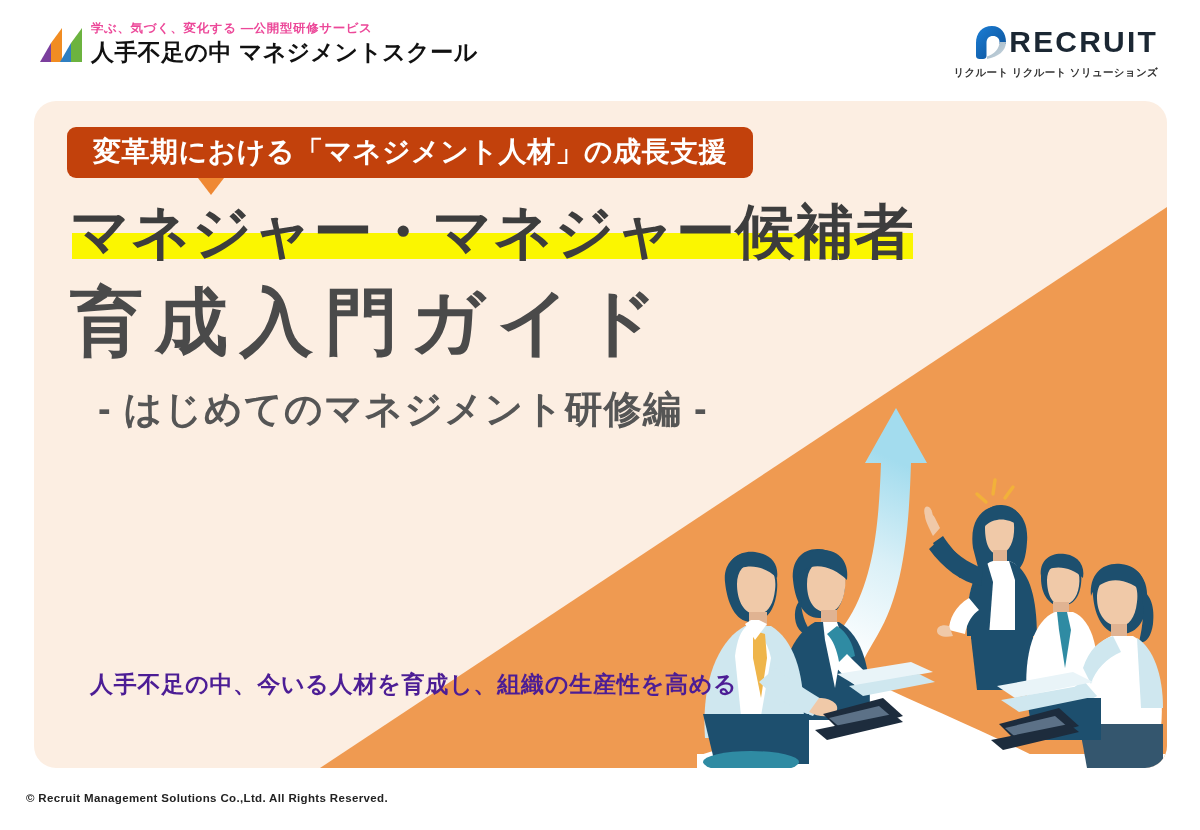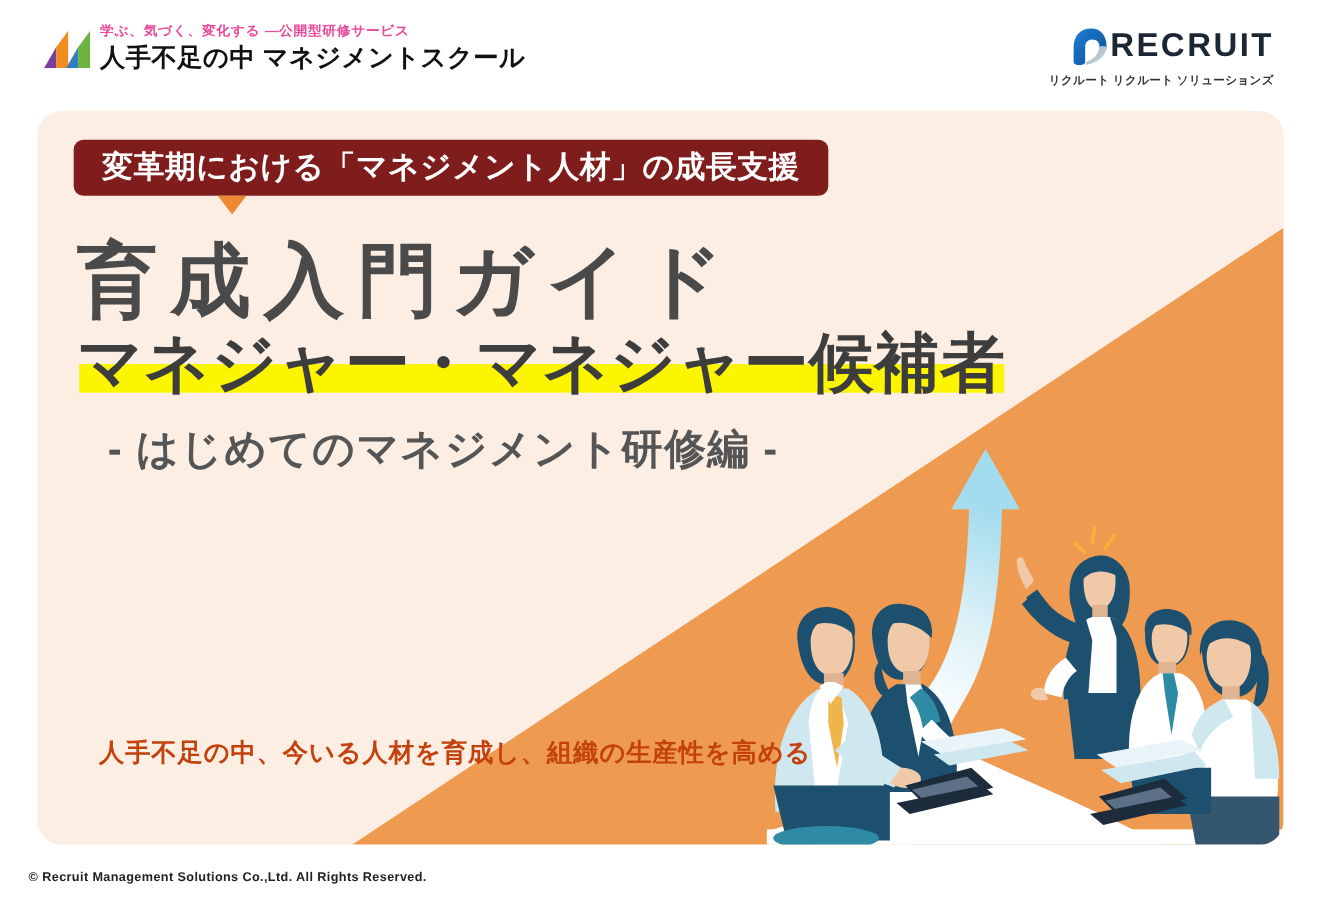--- a/index.html
+++ b/index.html
@@ -109,21 +109,21 @@
     width: 470px;
     height: 400px;
   }
 
   
   #banner-wrap {
     position: absolute;
     left: 33px; top: 26px;
   }
   #banner {
-    background: #7f1d1d;
+    background: #c2410c;
     border-radius: 9px;
     padding: 11px 26px 12px 26px;
     display: inline-block;
   }
   #banner-text {
     color: #ffffff;
     font-size: 28px;
     font-weight: 700;
     letter-spacing: 0.5px;
     line-height: 1;
@@ -189,21 +189,21 @@
     white-space: nowrap;
   }
 
   
   #card-tagline {
     position: absolute;
     left: 56px;
     bottom: 68px;
     font-size: 23px;
     font-weight: 700;
-    color: #c2410c;
+    color: #4c1d95;
     letter-spacing: 0.8px;
     white-space: nowrap;
     z-index: 3;
   }
 
   
   #footer {
     position: absolute;
     left: 26px;
     top: 792px;
@@ -398,25 +398,25 @@
   </svg>
 
   <div id="banner-wrap">
     <div id="banner">
       <span id="banner-text">変革期における「マネジメント人材」の成長支援</span>
     </div>
     <div id="banner-tail"></div>
   </div>
 
   <div id="title-block">
-    <div id="title-line2">育成入門ガイド</div>
     <div id="title-line1-wrap">
       <div id="title-highlight"></div>
       <div id="title-line1">マネジャー・マネジャー候補者</div>
     </div>
+    <div id="title-line2">育成入門ガイド</div>
     <div id="title-sub">- はじめてのマネジメント研修編 -</div>
   </div>
 
   <div id="card-tagline">人手不足の中、今いる人材を育成し、組織の生産性を高める</div>
 
 </div>
 
 <div id="footer">© Recruit Management Solutions Co.,Ltd. All Rights Reserved.</div>
 
 </body></html>

